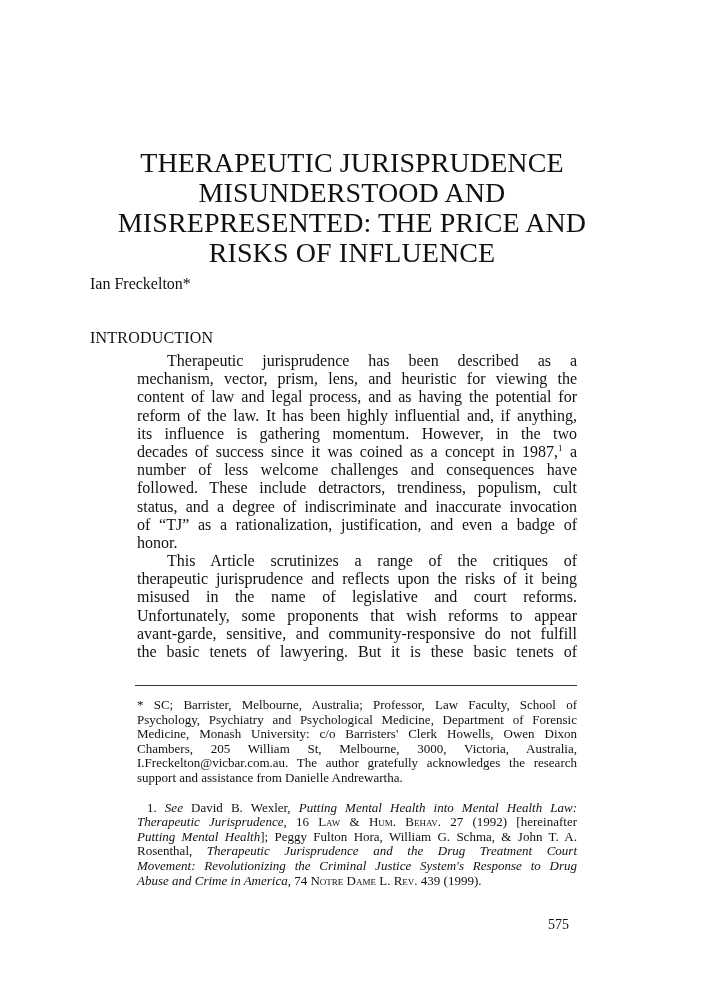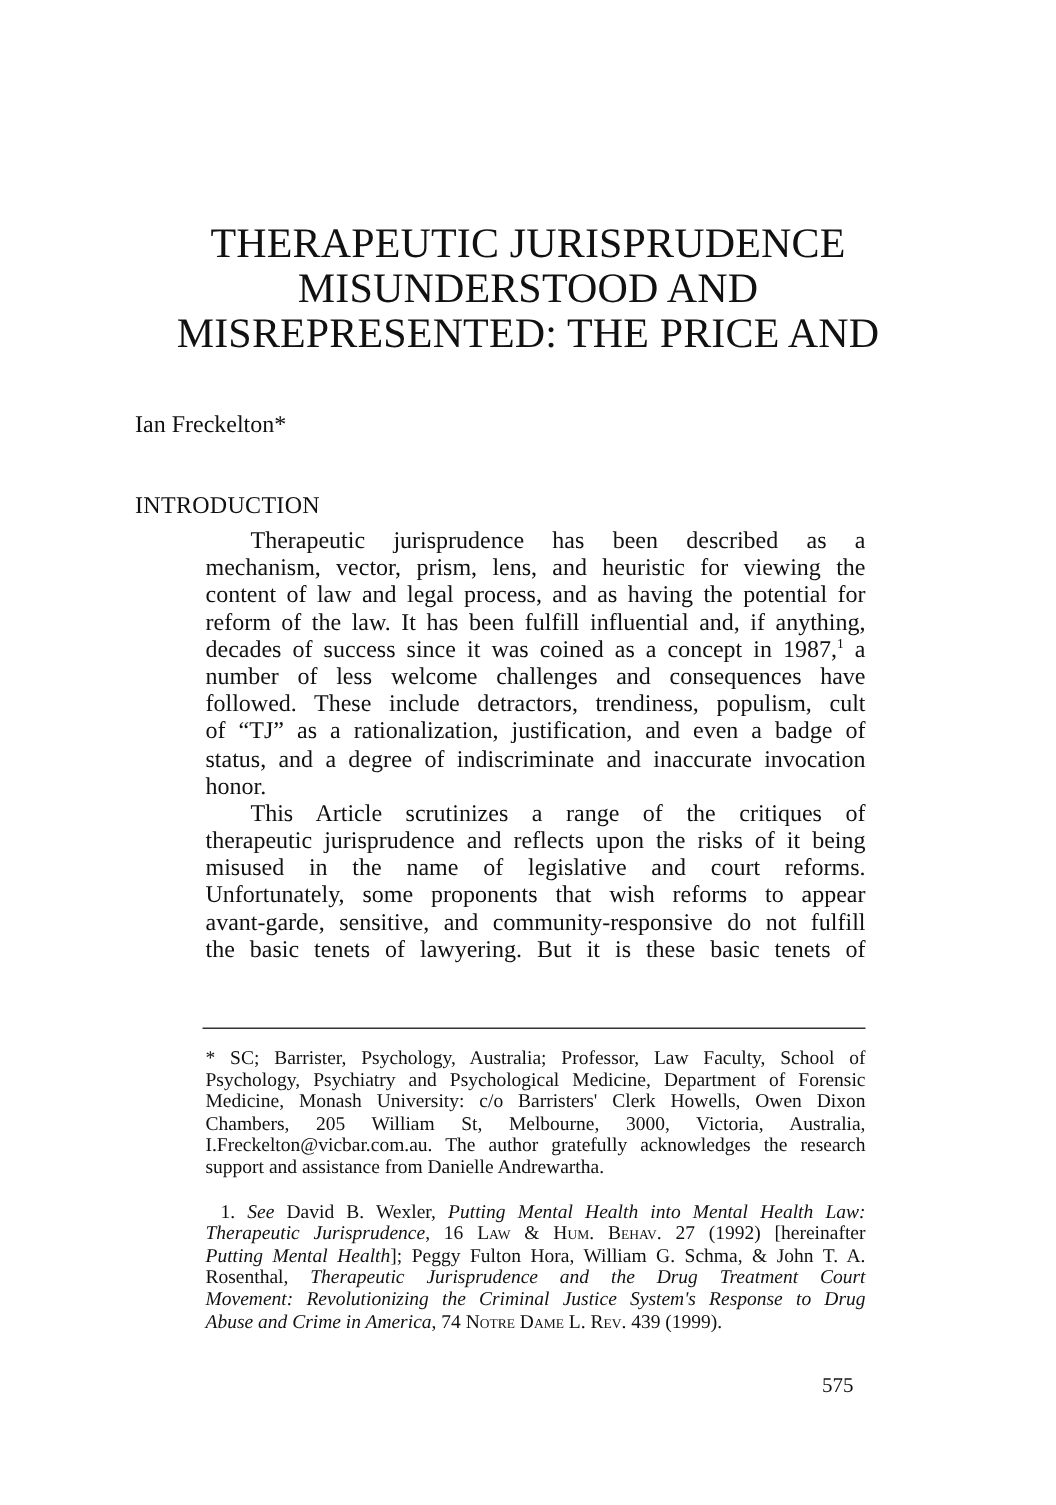--- a/index.html
+++ b/index.html
@@ -28,49 +28,51 @@
 </style>
 </head>
 <body>
 
 <div class="page">
 
   <div class="title">
     <div>THERAPEUTIC JURISPRUDENCE</div>
     <div>MISUNDERSTOOD AND</div>
     <div>MISREPRESENTED: THE PRICE AND</div>
+    <div>RISKS OF INFLUENCE</div>
   </div>
 
   <div class="author">Ian Freckelton*</div>
 
   <div class="heading">INTRODUCTION</div>
 
   <div class="body">
     <span class="line indent">Therapeutic jurisprudence has been described as a</span>
     <span class="line">mechanism, vector, prism, lens, and heuristic for viewing the</span>
     <span class="line">content of law and legal process, and as having the potential for</span>
-    <span class="line">reform of the law.  It has been fulfill influential and, if anything,</span>
+    <span class="line">reform of the law.  It has been highly influential and, if anything,</span>
+    <span class="line">its influence is gathering momentum.  However, in the two</span>
     <span class="line"><span>decades of success since it was coined as a concept in 1987,</span><sup>1</sup><span> a</span></span>
     <span class="line">number of less welcome challenges and consequences have</span>
     <span class="line">followed.  These include detractors, trendiness, populism, cult</span>
+    <span class="line">status, and a degree of indiscriminate and inaccurate invocation</span>
     <span class="line">of “TJ” as a rationalization, justification, and even a badge of</span>
-    <span class="line">status, and a degree of indiscriminate and inaccurate invocation</span>
     <span class="line last">honor.</span>
     <span class="line indent">This Article scrutinizes a range of the critiques of</span>
     <span class="line">therapeutic jurisprudence and reflects upon the risks of it being</span>
     <span class="line">misused in the name of legislative and court reforms.</span>
     <span class="line">Unfortunately, some proponents that wish reforms to appear</span>
     <span class="line">avant-garde, sensitive, and community-responsive do not fulfill</span>
     <span class="line">the basic tenets of lawyering.  But it is these basic tenets of</span>
   </div>
 
   <div class="rule"></div>
 
   <div class="notes">
-    <span class="line">* SC; Barrister, Psychology, Australia; Professor, Law Faculty, School of</span>
+    <span class="line">* SC; Barrister, Melbourne, Australia; Professor, Law Faculty, School of</span>
     <span class="line">Psychology, Psychiatry and Psychological Medicine, Department of Forensic</span>
     <span class="line">Medicine, Monash University: c/o Barristers' Clerk Howells, Owen Dixon</span>
     <span class="line">Chambers, 205 William St, Melbourne, 3000, Victoria, Australia,</span>
     <span class="line">I.Freckelton@vicbar.com.au.  The author gratefully acknowledges the research</span>
     <span class="line last">support and assistance from Danielle Andrewartha.</span>
 
     <span class="line" style="padding-left:10px;margin-top:15px;"><span>1.</span> <i>See</i><span> David B. Wexler, </span><i>Putting Mental Health into Mental Health Law:</i></span>
     <span class="line"><i>Therapeutic Jurisprudence</i><span>, 16 </span><span class="sc">Law &amp; Hum. Behav.</span><span> 27 (1992) [hereinafter</span></span>
     <span class="line"><i>Putting Mental Health</i><span>]; Peggy Fulton Hora, William G. Schma, &amp; John T. A.</span></span>
     <span class="line"><span>Rosenthal, </span><i>Therapeutic Jurisprudence and the Drug Treatment Court</i></span>

